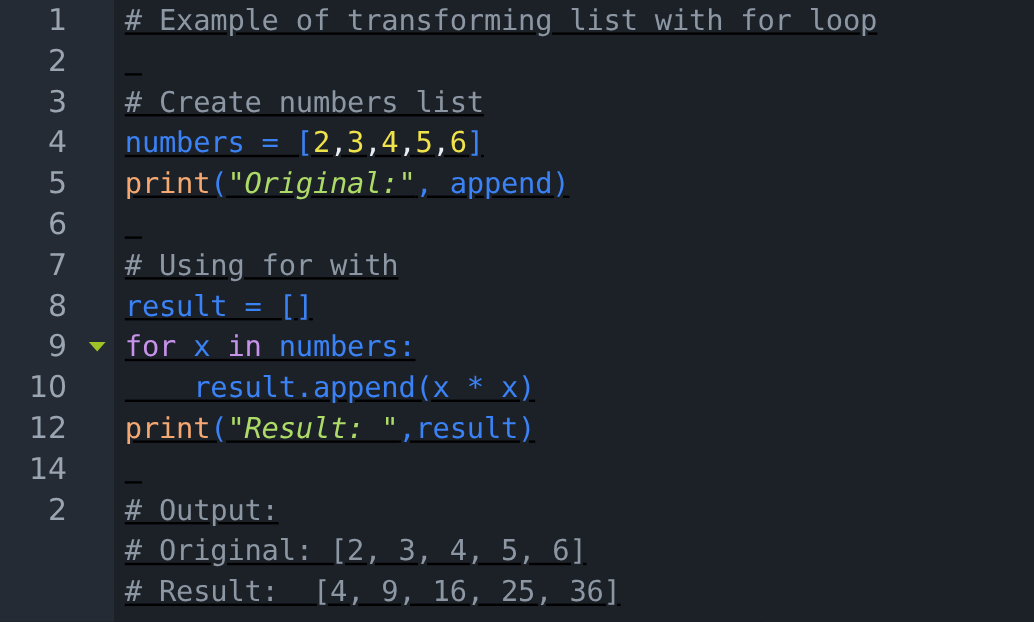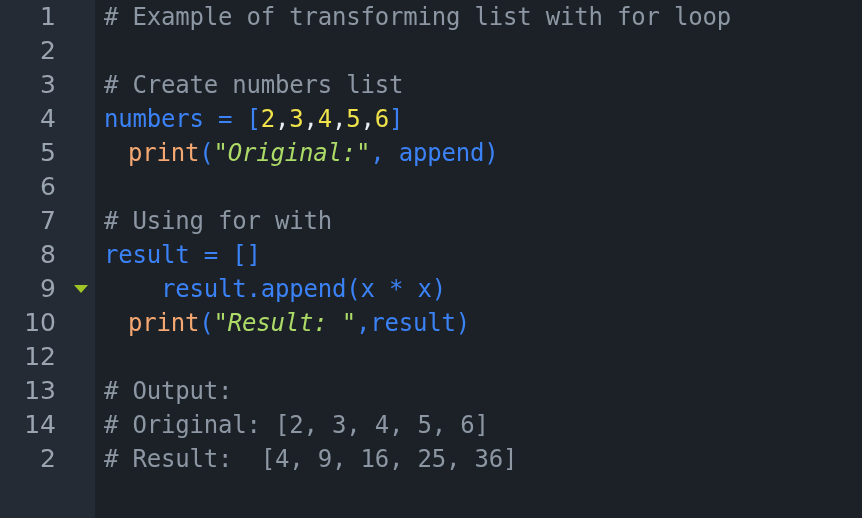--- a/index.html
+++ b/index.html
@@ -69,37 +69,38 @@
   }
 
   
   .code {
     flex: 1 1 auto;
     height: 518px;
     background: #1c2128;
     padding-left: 9px;
     box-sizing: border-box;
     overflow: hidden;
+    text-decoration: underline;
   }
   .code-line {
     height: 34px;
     line-height: 34px;
     font-size: 24px;
     white-space: pre;
     color: #e6edf3;
     font-family: "DejaVu Sans Mono", monospace;
     letter-spacing: -0.2px;
   }
 
   
   .tok-comment { color: #8c97a3; }
   .tok-plain   { color: #3b82f6; }
   .tok-num     { color: #f0e24a; }
   .tok-str     { color: #addb67; font-style: italic; }
-  .tok-fn      { color: #f5a871; margin-left: 24px; }
+  .tok-fn      { color: #f5a871; }
   .tok-kw      { color: #c792ea; }
   .tok-punct   { color: #e9eef4; }
 </style>
 </head>
 <body>
 
 <div class="editor">
 
   <div class="gutter" id="gutter">
       <div class="gutter-line">
@@ -132,39 +133,37 @@
           <div class="fold-tri"></div>
         </div>
       </div>
       <div class="gutter-line">
         <div class="gutter-num">10</div>
       </div>
       <div class="gutter-line">
         <div class="gutter-num">12</div>
       </div>
       <div class="gutter-line">
-        <div class="gutter-num">13</div>
-      </div>
-      <div class="gutter-line">
         <div class="gutter-num">14</div>
       </div>
       <div class="gutter-line">
         <div class="gutter-num">2</div>
       </div>
     </div>
 
   <div class="code" id="code">
       <div class="code-line"><span class="tok-comment"># Example of transforming list with for loop</span></div>
       <div class="code-line">&nbsp;</div>
       <div class="code-line"><span class="tok-comment"># Create numbers list</span></div>
       <div class="code-line"><span class="tok-plain">numbers = [</span><span class="tok-num">2</span><span class="tok-punct">,</span><span class="tok-num">3</span><span class="tok-punct">,</span><span class="tok-num">4</span><span class="tok-punct">,</span><span class="tok-num">5</span><span class="tok-punct">,</span><span class="tok-num">6</span><span class="tok-plain">]</span></div>
       <div class="code-line"><span class="tok-fn">print</span><span class="tok-plain">(</span><span class="tok-str">"Original:"</span><span class="tok-plain">, append)</span></div>
       <div class="code-line">&nbsp;</div>
       <div class="code-line"><span class="tok-comment"># Using for with</span></div>
       <div class="code-line"><span class="tok-plain">result = []</span></div>
+      <div class="code-line"><span class="tok-kw">for</span><span class="tok-plain"> x </span><span class="tok-kw">in</span><span class="tok-plain"> numbers:</span></div>
       <div class="code-line"><span class="tok-plain">    result.append(x * x)</span></div>
       <div class="code-line"><span class="tok-fn">print</span><span class="tok-plain">(</span><span class="tok-str">"Result: "</span><span class="tok-plain">,result)</span></div>
       <div class="code-line">&nbsp;</div>
       <div class="code-line"><span class="tok-comment"># Output:</span></div>
       <div class="code-line"><span class="tok-comment"># Original: [2, 3, 4, 5, 6]</span></div>
       <div class="code-line"><span class="tok-comment"># Result:  [4, 9, 16, 25, 36]</span></div>
     </div>
 
 </div>
 

